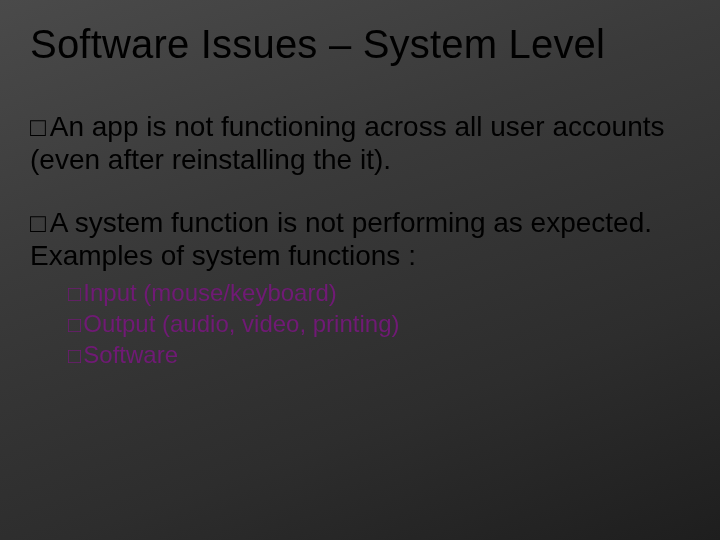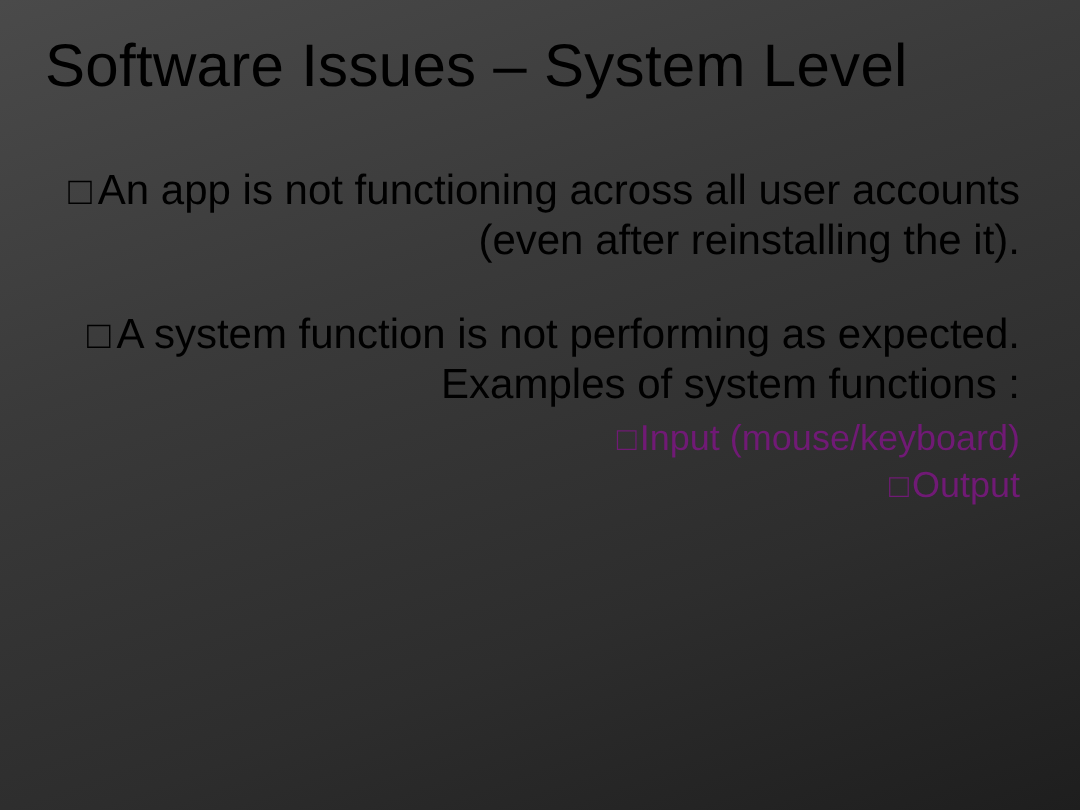--- a/index.html
+++ b/index.html
@@ -29,21 +29,20 @@
     font-size: 40px;
     font-weight: 400;
     color: #000;
     letter-spacing: 0.2px;
   }
   .body-area {
     position: absolute;
     top: 110px;
     left: 30px;
     right: 40px;
-    text-align: right;
   }
   .bullet-l1 {
     font-size: 28px;
     line-height: 1.18;
     color: #000;
     margin-bottom: 30px;
   }
   .bullet-l1 .glyph {
     font-family: Arial, sans-serif;
     font-size: 26px;
@@ -81,19 +80,22 @@
     </div>
 
     <div class="bullet-l1">
       <span class="glyph">□</span><span>A</span><span> system function is not performing as expected. Examples of system functions :</span>
 
       <div class="sub-group">
         <div class="bullet-l2">
           <span class="glyph">□</span><span>Input (mouse/keyboard)</span>
         </div>
         <div class="bullet-l2">
-          <span class="glyph">□</span><span>Output</span>
+          <span class="glyph">□</span><span>Output (audio, video, printing)</span>
+        </div>
+        <div class="bullet-l2">
+          <span class="glyph">□</span><span>Software</span>
         </div>
       </div>
     </div>
 
   </div>
 </div>
 
 </body></html>

